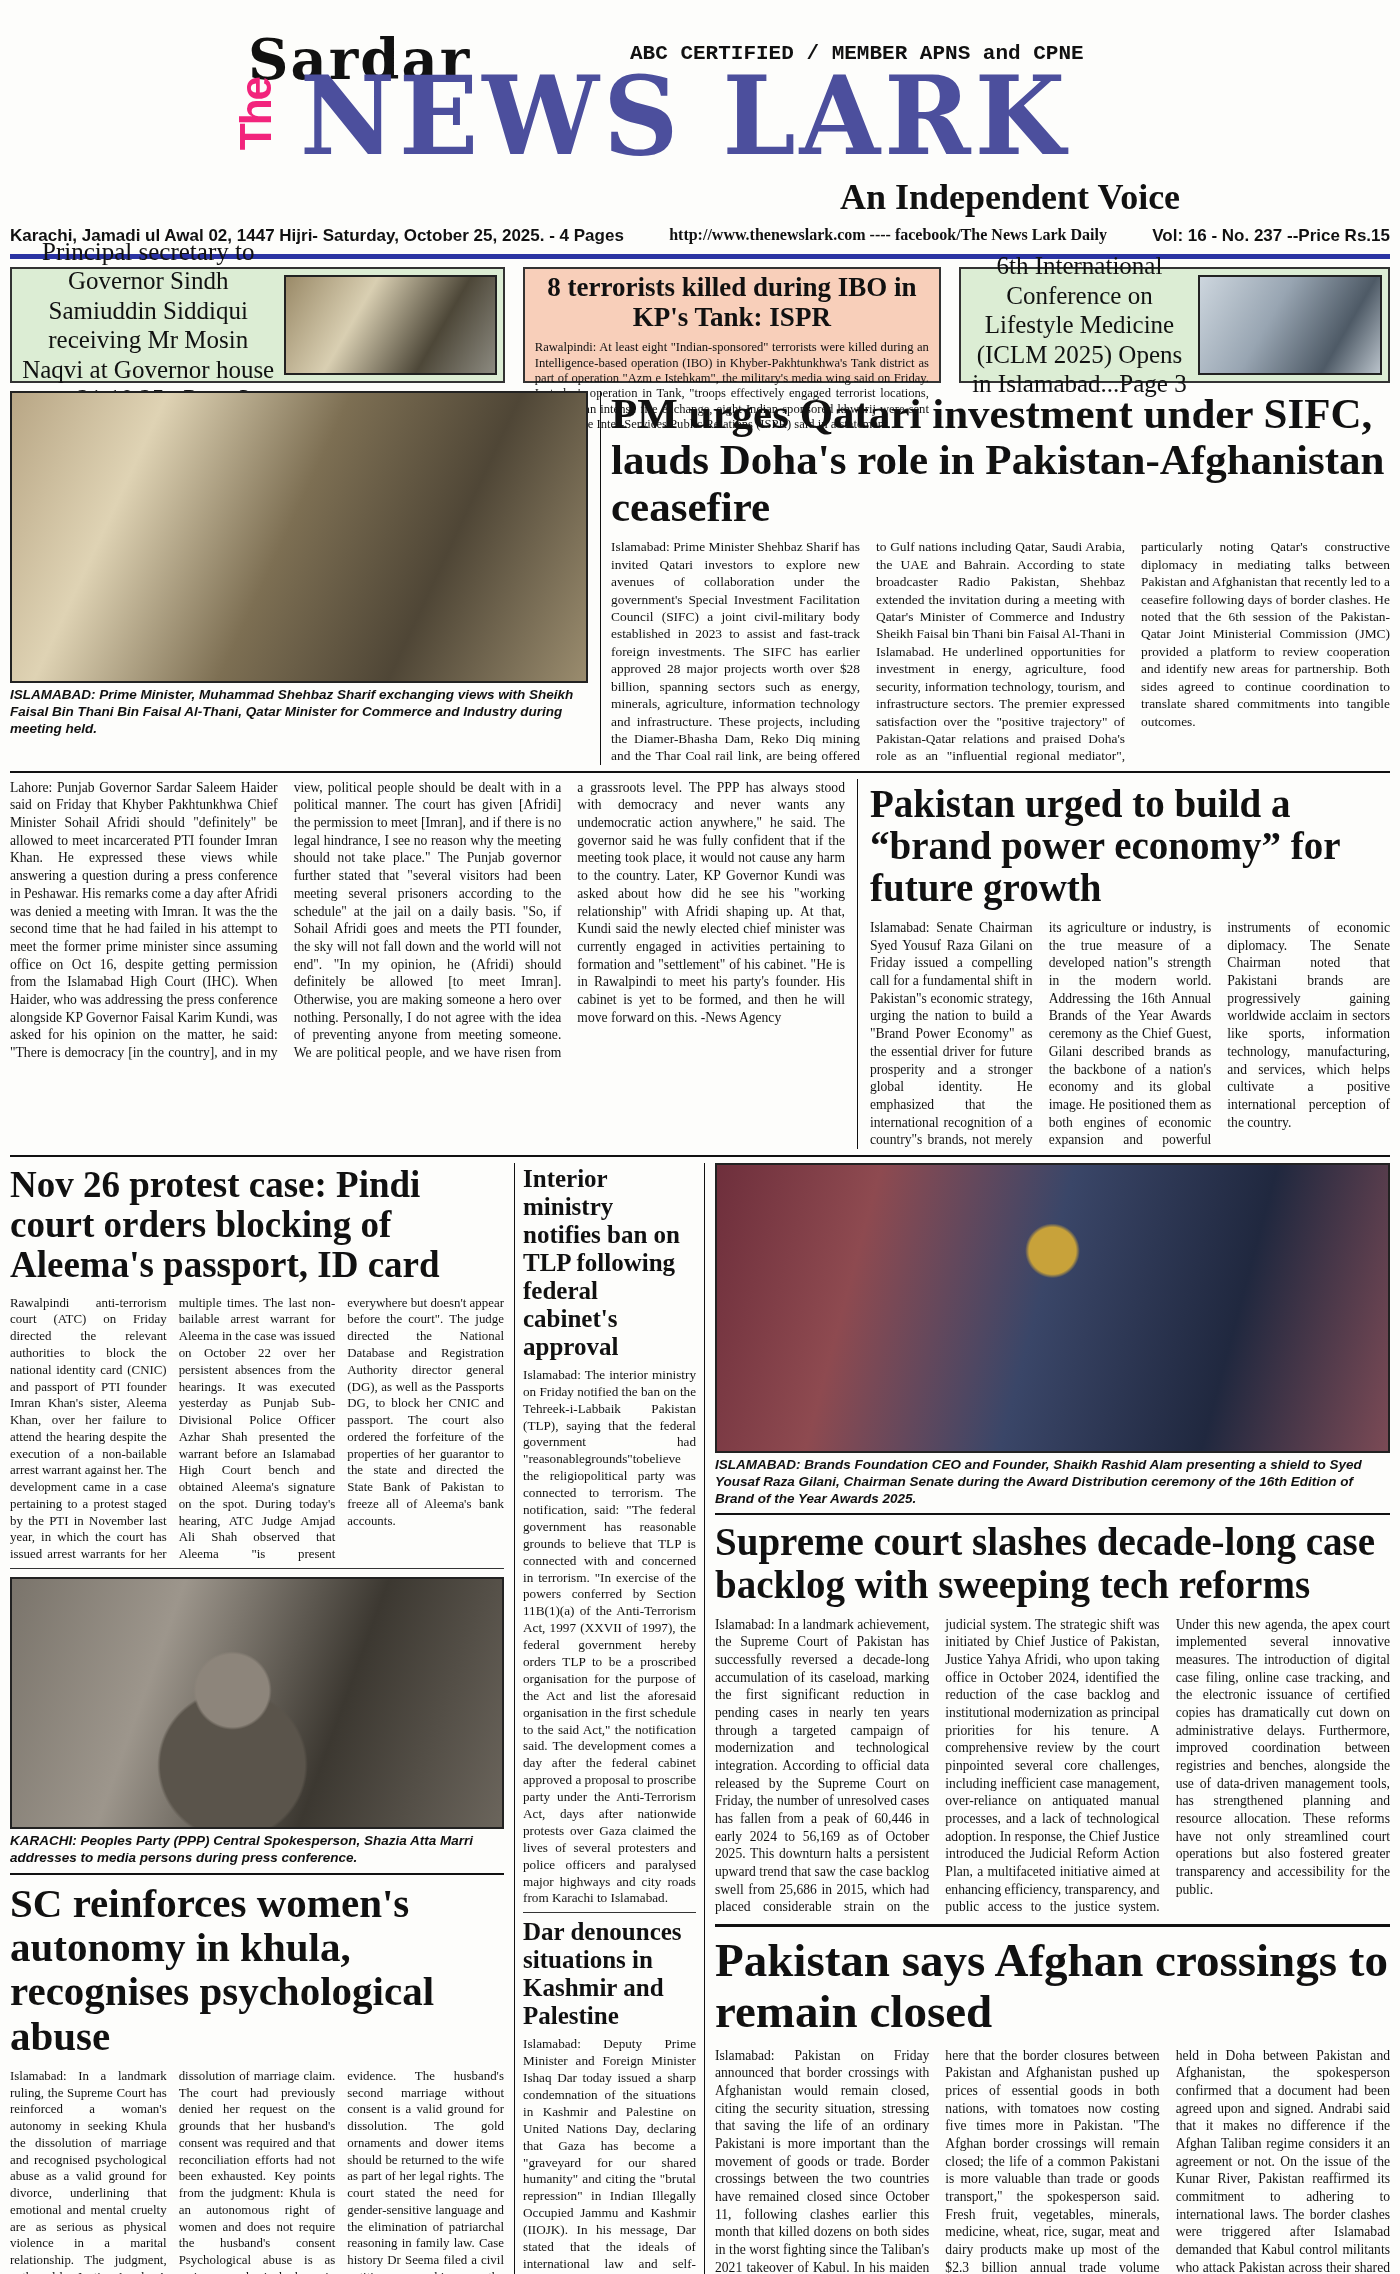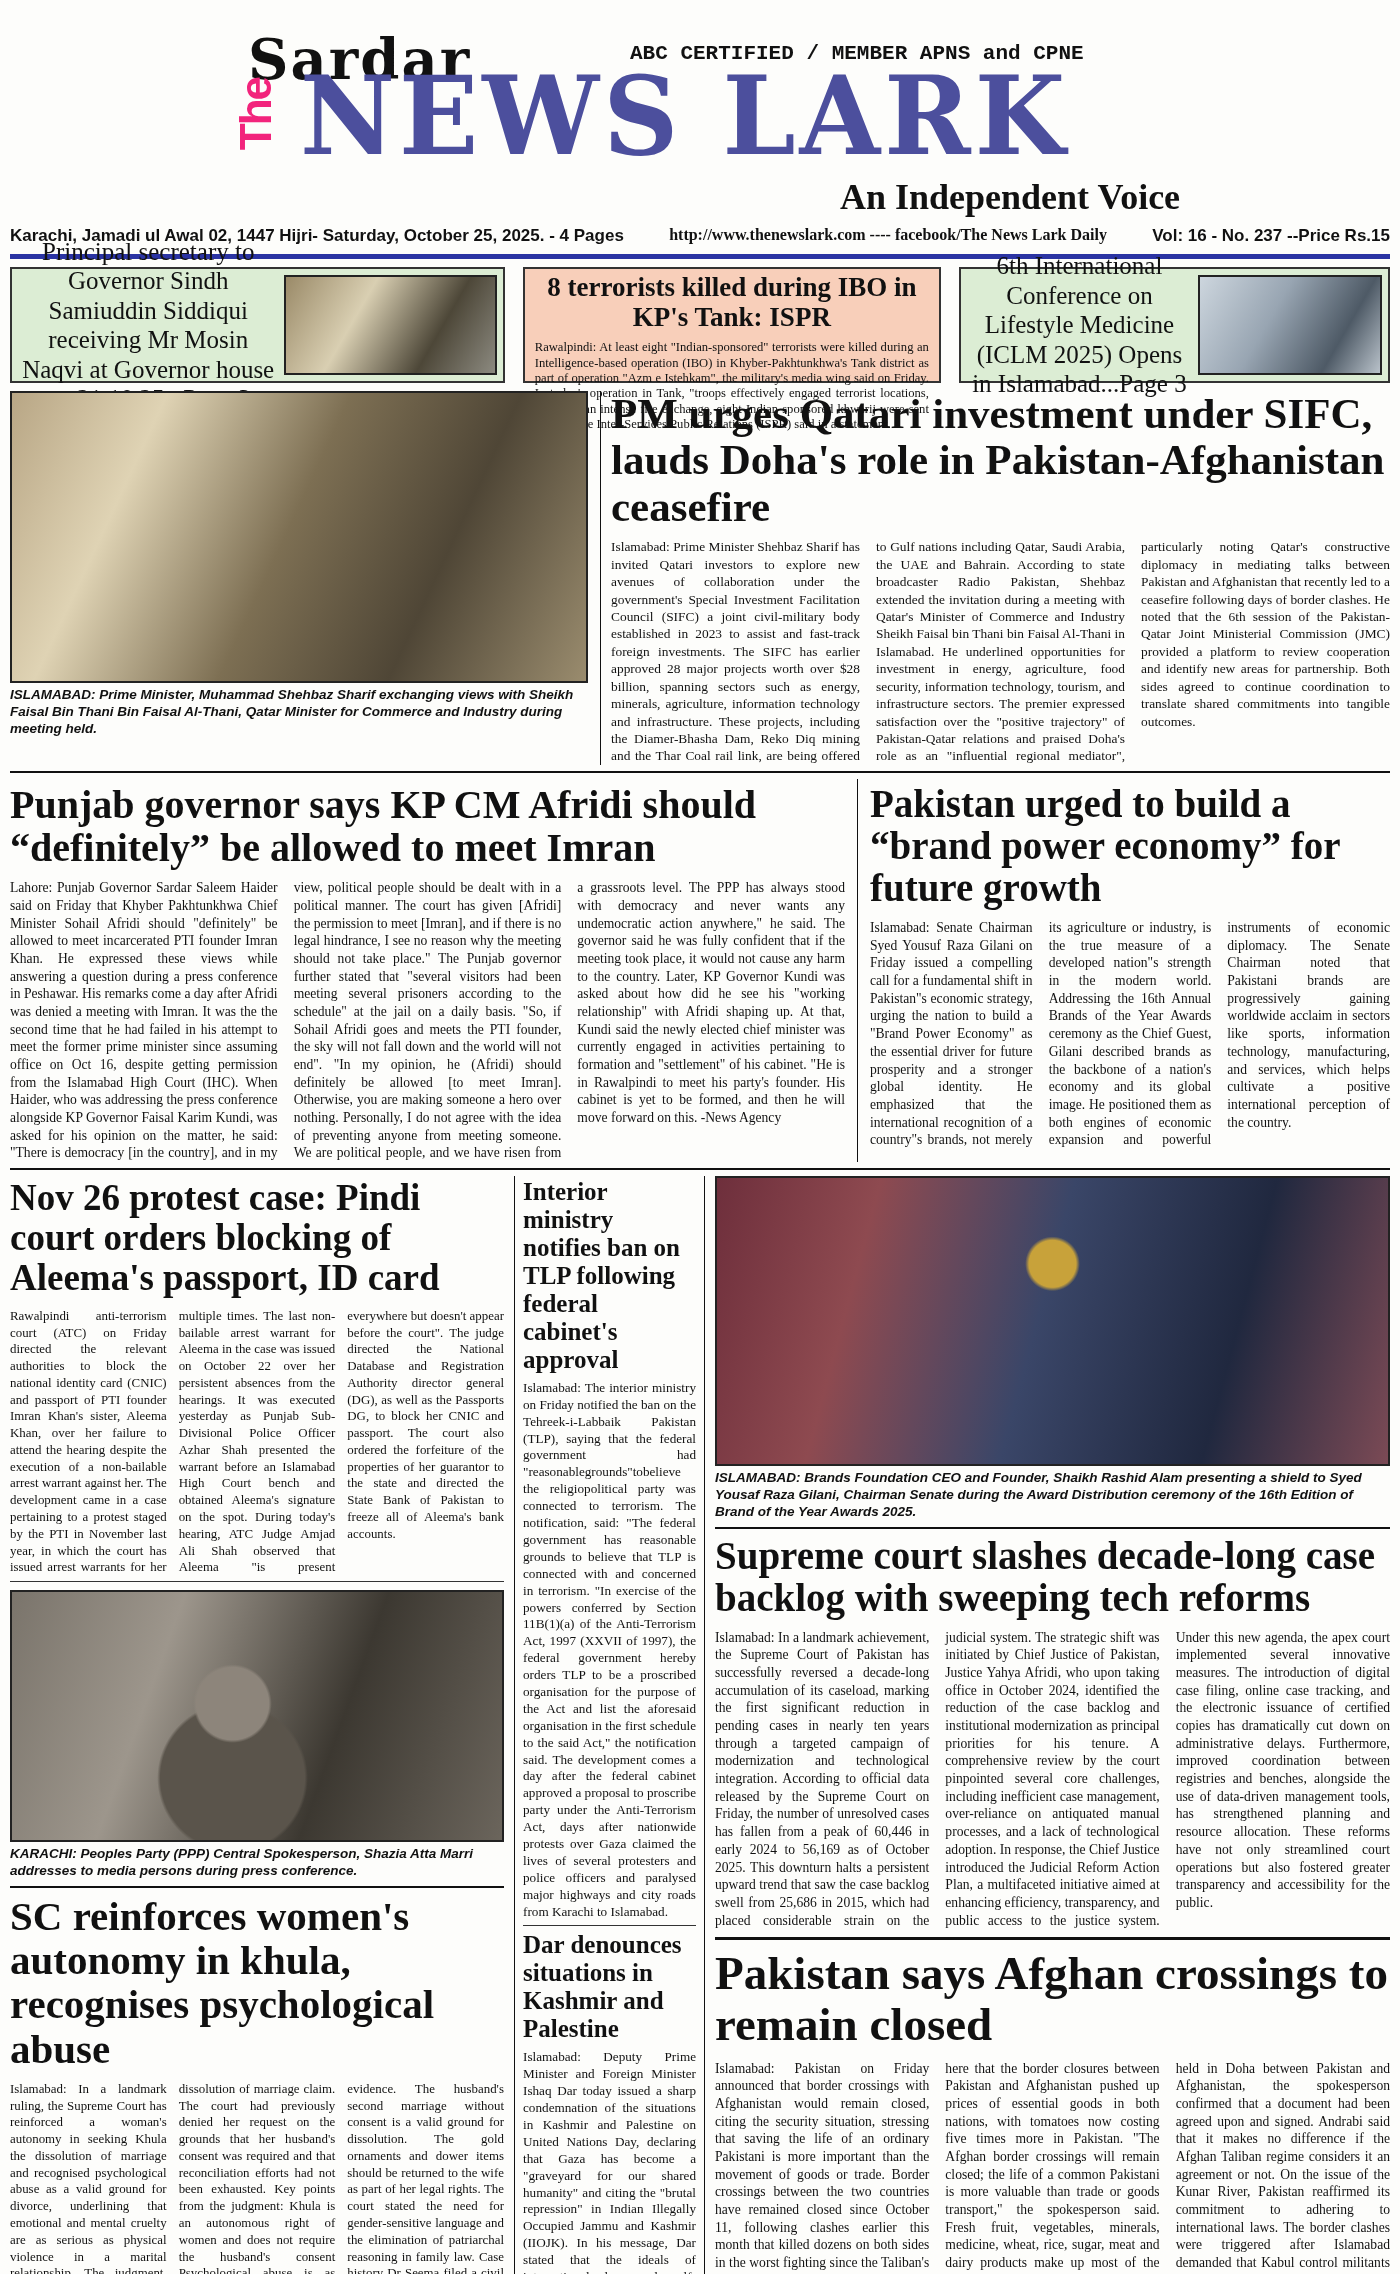--- a/index.html
+++ b/index.html
@@ -122,21 +122,20 @@
     <div class="pm-right">
       <div class="headline">PM urges Qatari investment under SIFC, lauds Doha's role in Pakistan-Afghanistan ceasefire</div>
       <div class="body3">Islamabad: Prime Minister Shehbaz Sharif has invited Qatari investors to explore new avenues of collaboration under the government's Special Investment Facilitation Council (SIFC) a joint civil-military body established in 2023 to assist and fast-track foreign investments. The SIFC has earlier approved 28 major projects worth over $28 billion, spanning sectors such as energy, minerals, agriculture, information technology and infrastructure. These projects, including the Diamer-Bhasha Dam, Reko Diq mining and the Thar Coal rail link, are being offered to Gulf nations including Qatar, Saudi Arabia, the UAE and Bahrain. According to state broadcaster Radio Pakistan, Shehbaz extended the invitation during a meeting with Qatar's Minister of Commerce and Industry Sheikh Faisal bin Thani bin Faisal Al-Thani in Islamabad. He underlined opportunities for investment in energy, agriculture, food security, information technology, tourism, and infrastructure sectors. The premier expressed satisfaction over the "positive trajectory" of Pakistan-Qatar relations and praised Doha's role as an "influential regional mediator", particularly noting Qatar's constructive diplomacy in mediating talks between Pakistan and Afghanistan that recently led to a ceasefire following days of border clashes. He noted that the 6th session of the Pakistan-Qatar Joint Ministerial Commission (JMC) provided a platform to review cooperation and identify new areas for partnership. Both sides agreed to continue coordination to translate shared commitments into tangible outcomes.</div>
     </div>
   </div>
 
   <div class="hr"></div>
 
   <div class="row2">
     <div class="punjab">
-      <div class="headline">Punjab governor says KP CM Afridi should “definitely” be allowed to meet Imran</div>
       <div class="body3">Lahore: Punjab Governor Sardar Saleem Haider said on Friday that Khyber Pakhtunkhwa Chief Minister Sohail Afridi should "definitely" be allowed to meet incarcerated PTI founder Imran Khan. He expressed these views while answering a question during a press conference in Peshawar. His remarks come a day after Afridi was denied a meeting with Imran. It was the the second time that he had failed in his attempt to meet the former prime minister since assuming office on Oct 16, despite getting permission from the Islamabad High Court (IHC). When Haider, who was addressing the press conference alongside KP Governor Faisal Karim Kundi, was asked for his opinion on the matter, he said: "There is democracy [in the country], and in my view, political people should be dealt with in a political manner. The court has given [Afridi] the permission to meet [Imran], and if there is no legal hindrance, I see no reason why the meeting should not take place." The Punjab governor further stated that "several visitors had been meeting several prisoners according to the schedule" at the jail on a daily basis. "So, if Sohail Afridi goes and meets the PTI founder, the sky will not fall down and the world will not end". "In my opinion, he (Afridi) should definitely be allowed [to meet Imran]. Otherwise, you are making someone a hero over nothing. Personally, I do not agree with the idea of preventing anyone from meeting someone. We are political people, and we have risen from a grassroots level. The PPP has always stood with democracy and never wants any undemocratic action anywhere," he said. The governor said he was fully confident that if the meeting took place, it would not cause any harm to the country. Later, KP Governor Kundi was asked about how did he see his "working relationship" with Afridi shaping up. At that, Kundi said the newly elected chief minister was currently engaged in activities pertaining to formation and "settlement" of his cabinet. "He is in Rawalpindi to meet his party's founder. His cabinet is yet to be formed, and then he will move forward on this. -News Agency</div>
     </div>
     <div class="brand">
       <div class="headline">Pakistan urged to build a “brand power economy” for future growth</div>
       <div class="body3">Islamabad: Senate Chairman Syed Yousuf Raza Gilani on Friday issued a compelling call for a fundamental shift in Pakistan"s economic strategy, urging the nation to build a "Brand Power Economy" as the essential driver for future prosperity and a stronger global identity. He emphasized that the international recognition of a country"s brands, not merely its agriculture or industry, is the true measure of a developed nation"s strength in the modern world. Addressing the 16th Annual Brands of the Year Awards ceremony as the Chief Guest, Gilani described brands as the backbone of a nation's economy and its global image. He positioned them as both engines of economic expansion and powerful instruments of economic diplomacy. The Senate Chairman noted that Pakistani brands are progressively gaining worldwide acclaim in sectors like sports, information technology, manufacturing, and services, which helps cultivate a positive international perception of the country.</div>
     </div>
   </div>
 
   <div class="hr"></div>
 

